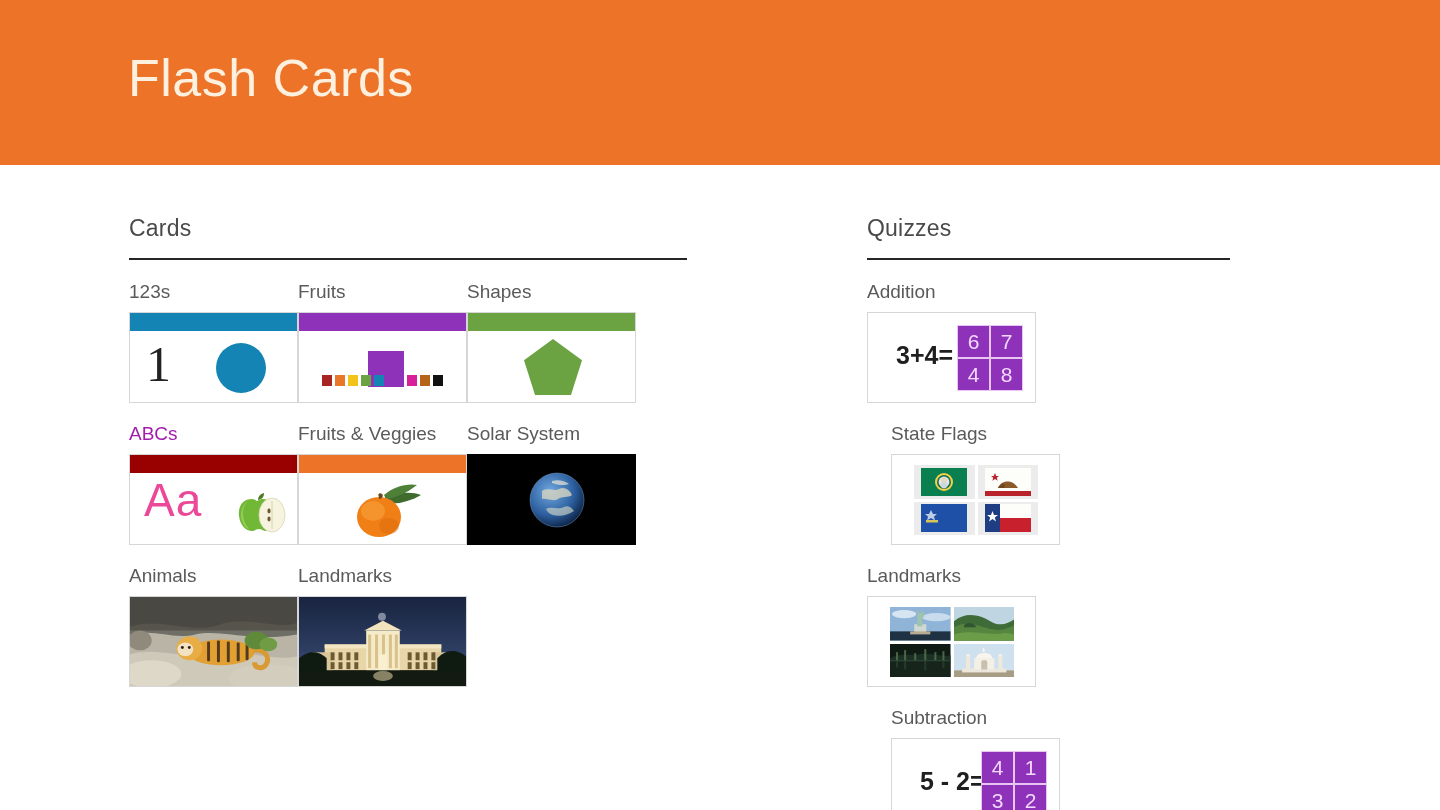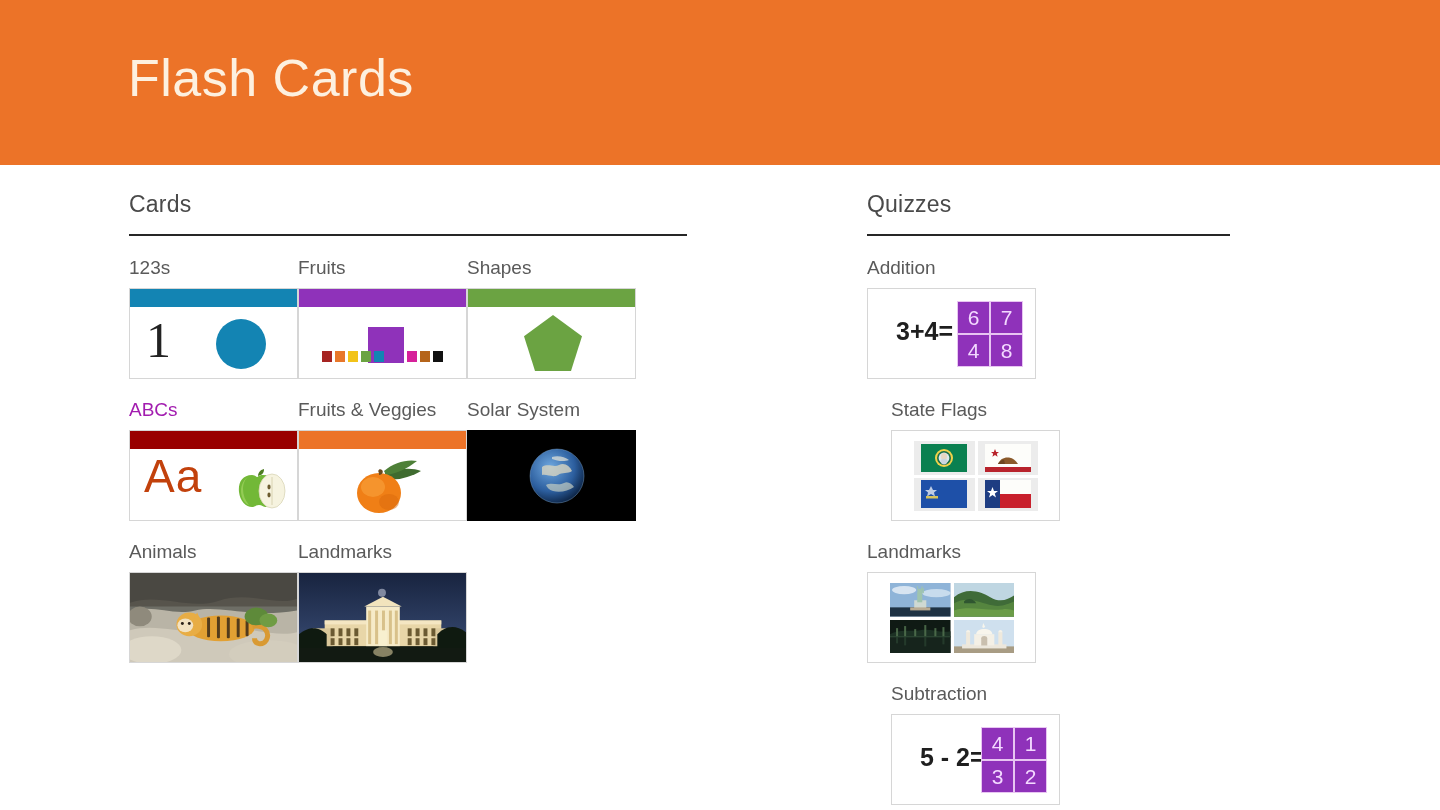--- a/index.html
+++ b/index.html
@@ -24,21 +24,21 @@
   }
 
   
   .columns { position: absolute; left: 0; top: 165px; width: 1440px; height: 645px; }
   .column { position: absolute; top: 0; }
   .col-cards   { left: 129px; width: 558px; }
   .col-quizzes { left: 867px; width: 363px; }
 
   .section-title {
     font-size: 23px; font-weight: 400; color: #4a4a4a;
-    line-height: 1; padding-top: 28px; letter-spacing: 0.2px;
+    line-height: 1; padding-top: 52px; letter-spacing: 0.2px;
   }
   .section-rule {
     margin-top: 18px; height: 2px; background: #262626; width: 100%;
   }
 
   .grid { display: flex; flex-wrap: wrap; padding-top: 22px; }
   .tile-wrap { margin-bottom: 21px; }
   .col-cards .tile-wrap:nth-child(3n) { margin-right: 0; }
   .col-quizzes .tile-wrap:nth-child(2n) { margin-right: 4px; padding-left: 24px; }
 
@@ -90,21 +90,21 @@
   .pentagon {
     position: absolute; left: 56px; top: 26px;
     width: 58px; height: 56px; background: #6ba342;
     clip-path: polygon(50% 0%, 100% 38%, 81% 100%, 19% 100%, 0% 38%);
   }
 
   
   .t-abcs .topbar { background: #990000; }
   .aa {
     position: absolute; left: 14px; top: 22px;
-    font-size: 46px; font-weight: 300; color: #c2410c; line-height: 1;
+    font-size: 46px; font-weight: 300; color: #ec4899; line-height: 1;
     letter-spacing: 1px;
   }
   .apple {
     position: absolute; left: 104px; top: 38px; width: 52px; height: 40px;
   }
 
   
   .t-fruits .topbar { background: #ec7328; }
   .orange-fruit { position:absolute; left: 52px; top: 26px; width: 72px; height: 58px; }
 

